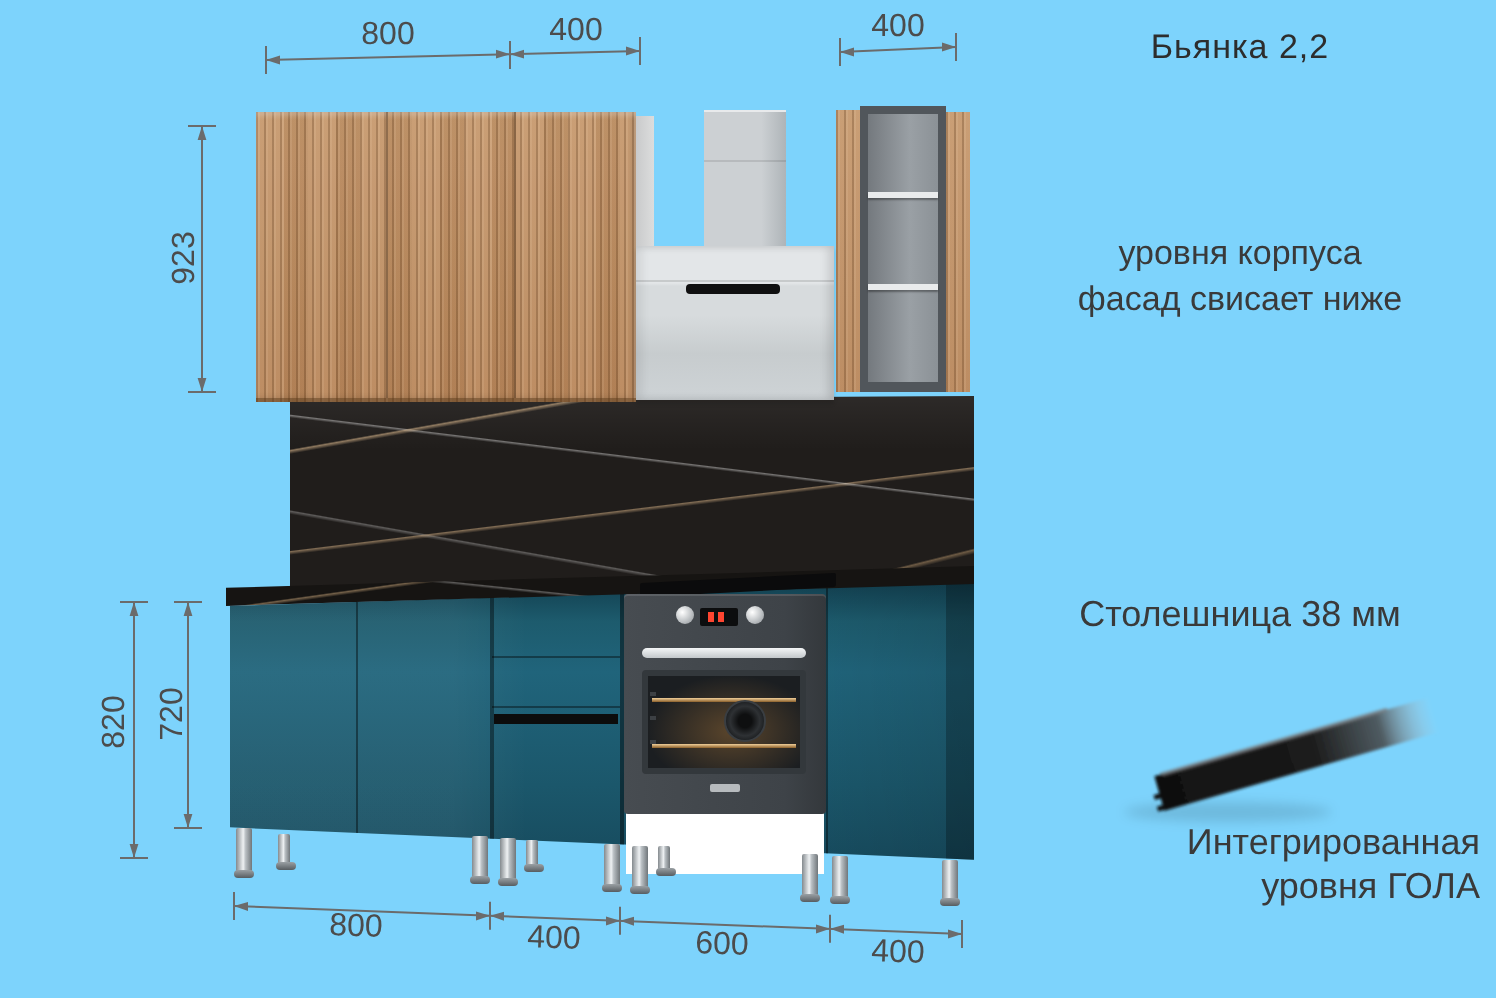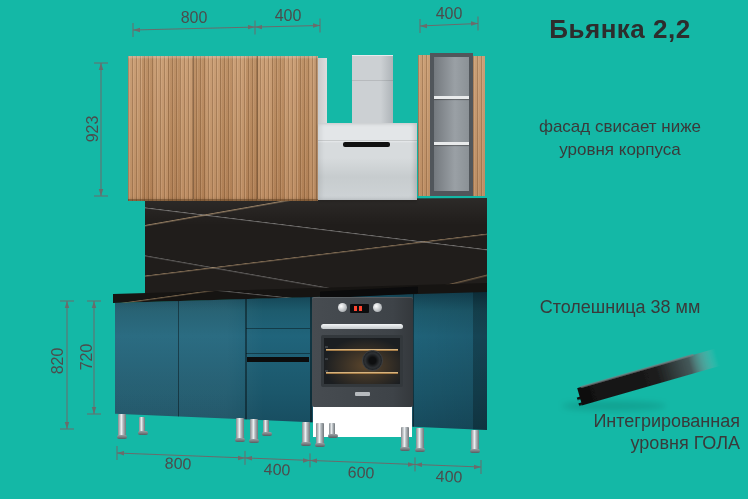--- a/index.html
+++ b/index.html
@@ -1,16 +1,16 @@
 <!DOCTYPE html>
 <html><head>
 <meta charset="utf-8">
 <style>
   html,body{margin:0;padding:0;background:#fff;}
-  .canvas{position:relative;width:748px;height:499px;background:#14b8a6;overflow:hidden;
+  .canvas{position:relative;width:748px;height:499px;background:#7dd3fc;overflow:hidden;
           font-family:"Liberation Sans",sans-serif;}
   .canvas *{box-sizing:border-box;}
   .abs{position:absolute;}
 
   
   .wood{
     background:
       repeating-linear-gradient(90deg, rgba(60,30,5,.22) 0 1px, rgba(255,235,210,.10) 1px 2px, rgba(0,0,0,0) 2px 4px),
       repeating-linear-gradient(90deg, rgba(255,255,255,.05) 0 14px, rgba(80,45,15,.08) 14px 26px),
       linear-gradient(180deg,#c79a6f,#b9875b);
@@ -35,21 +35,21 @@
   }
 
   
   .dim-label{position:absolute;font-size:16px;color:#4c4c4c;white-space:nowrap;
              transform:translate(-50%,-50%);}
   .dim-label.rot{transform:translate(-50%,-50%) rotate(-90deg);}
   .dim-label.tilt{transform:translate(-50%,-50%) rotate(2deg);}
 
   
   .right-col{position:absolute;left:500px;width:240px;text-align:center;color:#3a3a3a;}
-  .title{top:14px;font-size:26px;font-weight:700;color:#2d2d2d;letter-spacing:.5px;}
+  .title{top:14px;font-size:17px;font-weight:400;color:#2d2d2d;letter-spacing:.5px;}
   .note{top:115px;font-size:17px;line-height:23px;}
   .counter-note{top:296px;font-size:18px;line-height:22px;}
   .gola-note{top:410px;font-size:18px;line-height:22px;text-align:right;}
 
   
   .leg{position:absolute;width:8px;z-index:5;border-radius:1px;
        background:linear-gradient(90deg,#848a8e 0%,#eef1f3 45%,#b9bfc3 60%,#70767a 100%);}
   .leg:after{content:"";position:absolute;left:-1px;bottom:-3px;width:10px;height:4px;
        border-radius:2px;background:linear-gradient(180deg,#9aa0a4,#575d61);}
   .leg.small{width:6px;}
@@ -220,22 +220,22 @@
   <div class="dim-label rot" style="left:58px;top:361px;">820</div>
   <div class="dim-label rot" style="left:87px;top:357px;">720</div>
   <div class="dim-label tilt" style="left:178px;top:464px;">800</div>
   <div class="dim-label tilt" style="left:277px;top:470px;">400</div>
   <div class="dim-label tilt" style="left:361px;top:473px;">600</div>
   <div class="dim-label tilt" style="left:449px;top:477px;">400</div>
 
   <div class="right-col title">Бьянка 2,2</div>
 
   <div class="right-col note">
+    <div>уровня корпуса</div>
     <div>фасад свисает ниже</div>
-    <div>уровня корпуса</div>
   </div>
 
   <div class="right-col counter-note">Столешница 38 мм</div>
 
   <svg class="abs" style="left:552px;top:336px;" width="178" height="80" viewBox="0 0 178 80">
     <defs>
       <linearGradient id="golaFade" x1="0" y1="0" x2="1" y2="0">
         <stop offset="0" stop-color="#101010"></stop>
         <stop offset="0.55" stop-color="#1b1b1b"></stop>
         <stop offset="0.8" stop-color="#4a4e51" stop-opacity="0.9"></stop>

